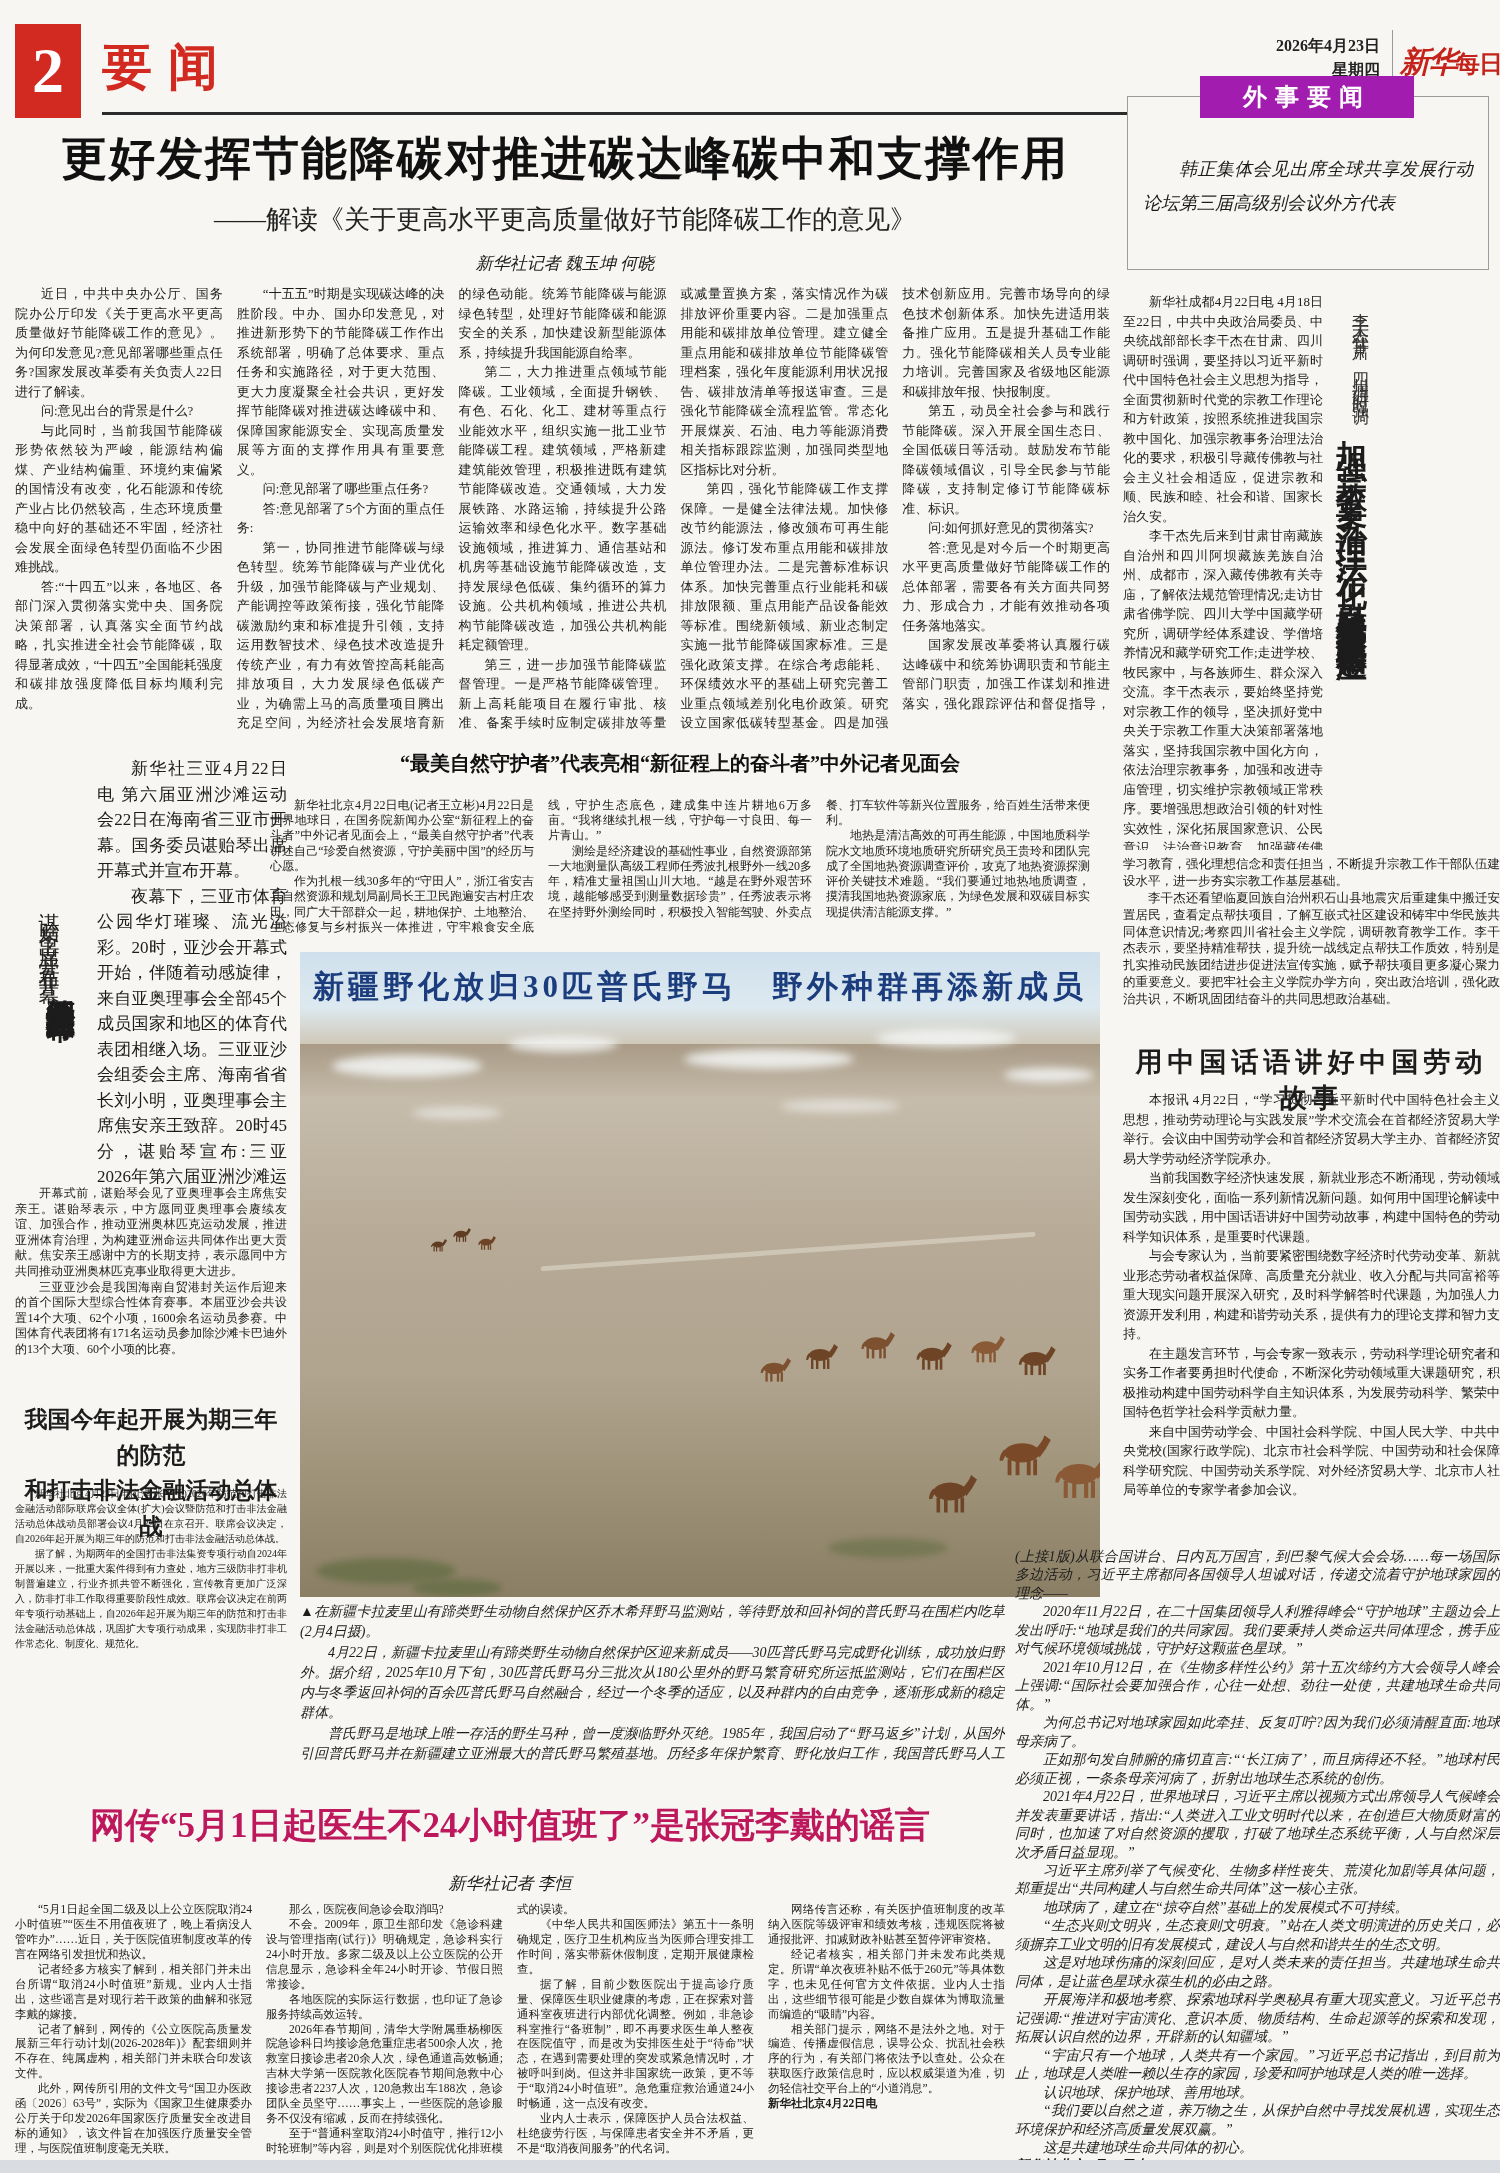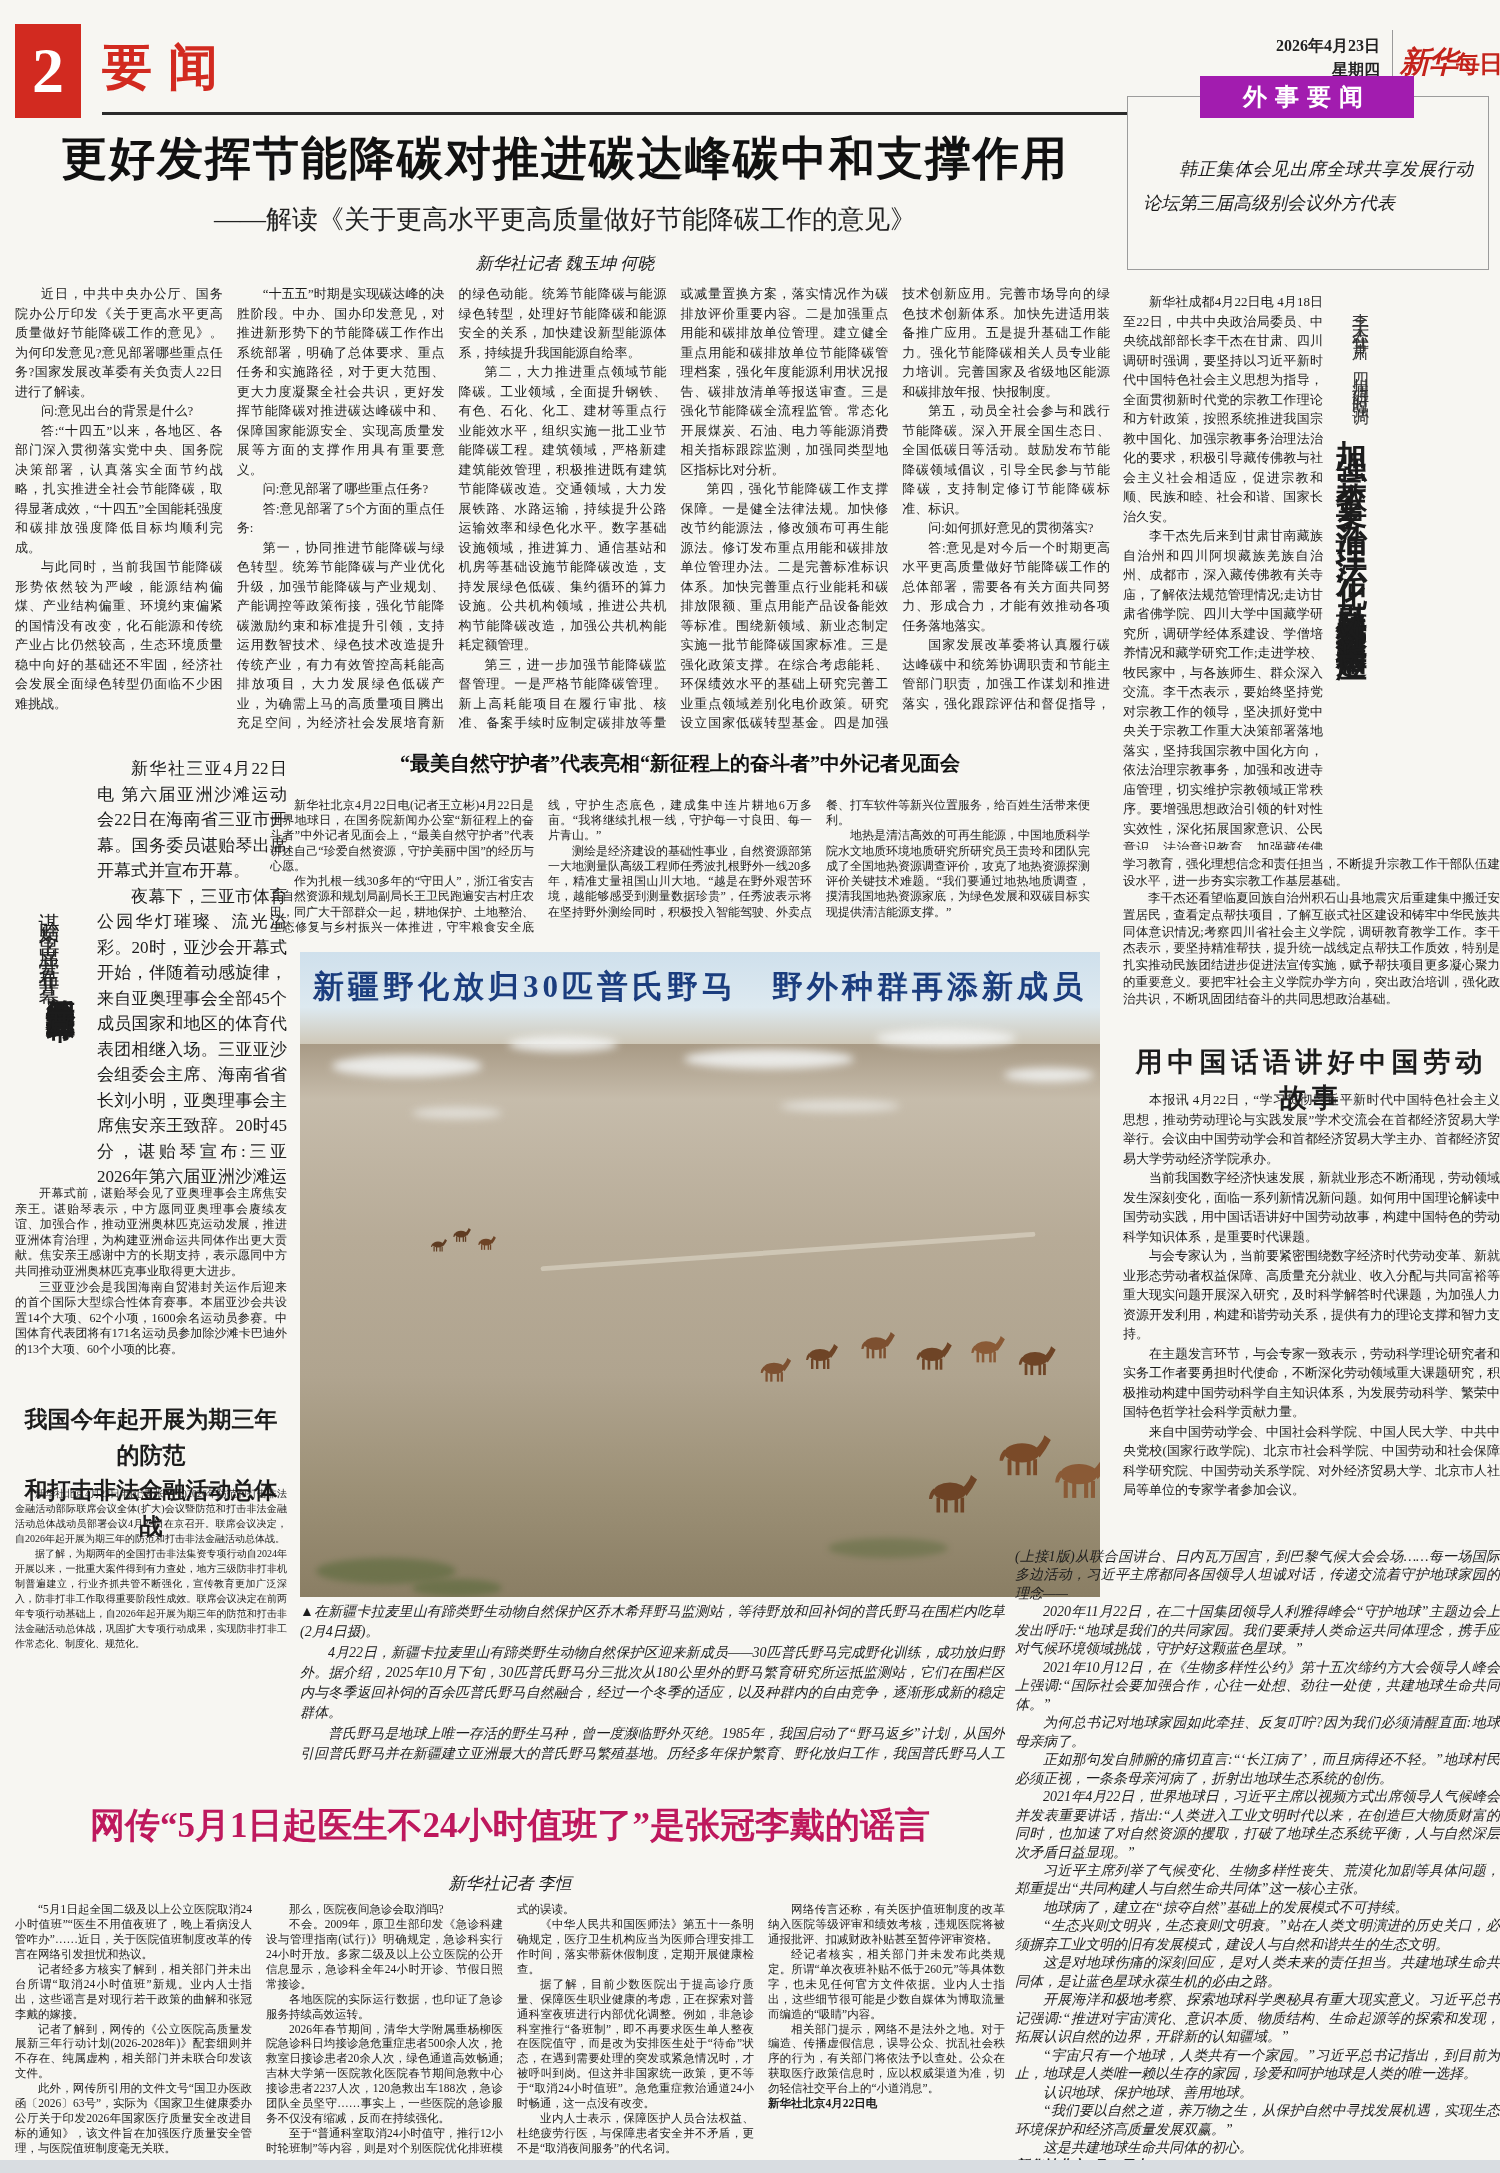--- a/index.html
+++ b/index.html
@@ -100,22 +100,22 @@
     <span class="script">新华</span><span class="rest">每日电讯</span>
   </div>
 
   <div class="abs main-headline">更好发挥节能降碳对推进碳达峰碳中和支撑作用</div>
   <div class="abs main-subhead">——解读《关于更高水平更高质量做好节能降碳工作的意见》</div>
   <div class="abs main-byline kai">新华社记者  魏玉坤  何晓</div>
   <div class="abs main-body flow">
     <div>
         <p>近日，中共中央办公厅、国务院办公厅印发《关于更高水平更高质量做好节能降碳工作的意见》。为何印发意见?意见部署哪些重点任务?国家发展改革委有关负责人22日进行了解读。</p>
         <p>问:意见出台的背景是什么?</p>
+        <p>与此同时，当前我国节能降碳形势依然较为严峻，能源结构偏煤、产业结构偏重、环境约束偏紧的国情没有改变，化石能源和传统产业占比仍然较高，生态环境质量稳中向好的基础还不牢固，经济社会发展全面绿色转型仍面临不少困难挑战。</p>
         <p>答:“十四五”以来，各地区、各部门深入贯彻落实党中央、国务院决策部署，认真落实全面节约战略，扎实推进全社会节能降碳，取得显著成效，“十四五”全国能耗强度和碳排放强度降低目标均顺利完成。</p>
-        <p>与此同时，当前我国节能降碳形势依然较为严峻，能源结构偏煤、产业结构偏重、环境约束偏紧的国情没有改变，化石能源和传统产业占比仍然较高，生态环境质量稳中向好的基础还不牢固，经济社会发展全面绿色转型仍面临不少困难挑战。</p>
         <p>“十五五”时期是实现碳达峰的决胜阶段。中办、国办印发意见，对推进新形势下的节能降碳工作作出系统部署，明确了总体要求、重点任务和实施路径，对于更大范围、更大力度凝聚全社会共识，更好发挥节能降碳对推进碳达峰碳中和、保障国家能源安全、实现高质量发展等方面的支撑作用具有重要意义。</p>
         <p>问:意见部署了哪些重点任务?</p>
         <p>答:意见部署了5个方面的重点任务:</p>
         <p>第一，协同推进节能降碳与绿色转型。统筹节能降碳与产业优化升级，加强节能降碳与产业规划、产能调控等政策衔接，强化节能降碳激励约束和标准提升引领，支持运用数智技术、绿色技术改造提升传统产业，有力有效管控高耗能高排放项目，大力发展绿色低碳产业，为确需上马的高质量项目腾出充足空间，为经济社会发展培育新的绿色动能。统筹节能降碳与能源绿色转型，处理好节能降碳和能源安全的关系，加快建设新型能源体系，持续提升我国能源自给率。</p>
         <p>第二，大力推进重点领域节能降碳。工业领域，全面提升钢铁、有色、石化、化工、建材等重点行业能效水平，组织实施一批工业节能降碳工程。建筑领域，严格新建建筑能效管理，积极推进既有建筑节能降碳改造。交通领域，大力发展铁路、水路运输，持续提升公路运输效率和绿色化水平。数字基础设施领域，推进算力、通信基站和机房等基础设施节能降碳改造，支持发展绿色低碳、集约循环的算力设施。公共机构领域，推进公共机构节能降碳改造，加强公共机构能耗定额管理。</p>
         <p>第三，进一步加强节能降碳监督管理。一是严格节能降碳管理。新上高耗能项目在履行审批、核准、备案手续时应制定碳排放等量或减量置换方案，落实情况作为碳排放评价重要内容。二是加强重点用能和碳排放单位管理。建立健全重点用能和碳排放单位节能降碳管理档案，强化年度能源利用状况报告、碳排放清单等报送审查。三是强化节能降碳全流程监管。常态化开展煤炭、石油、电力等能源消费相关指标跟踪监测，加强同类型地区指标比对分析。</p>
         <p>第四，强化节能降碳工作支撑保障。一是健全法律法规。加快修改节约能源法，修改颁布可再生能源法。修订发布重点用能和碳排放单位管理办法。二是完善标准标识体系。加快完善重点行业能耗和碳排放限额、重点用能产品设备能效等标准。围绕新领域、新业态制定实施一批节能降碳国家标准。三是强化政策支撑。在综合考虑能耗、环保绩效水平的基础上研究完善工业重点领域差别化电价政策。研究设立国家低碳转型基金。四是加强技术创新应用。完善市场导向的绿色技术创新体系。加快先进适用装备推广应用。五是提升基础工作能力。强化节能降碳相关人员专业能力培训。完善国家及省级地区能源和碳排放年报、快报制度。</p>
         <p>第五，动员全社会参与和践行节能降碳。深入开展全国生态日、全国低碳日等活动。鼓励发布节能降碳领域倡议，引导全民参与节能降碳，支持制定修订节能降碳标准、标识。</p>
         <p>问:如何抓好意见的贯彻落实?</p>
         <p>答:意见是对今后一个时期更高水平更高质量做好节能降碳工作的总体部署，需要各有关方面共同努力、形成合力，才能有效推动各项任务落地落实。</p>

